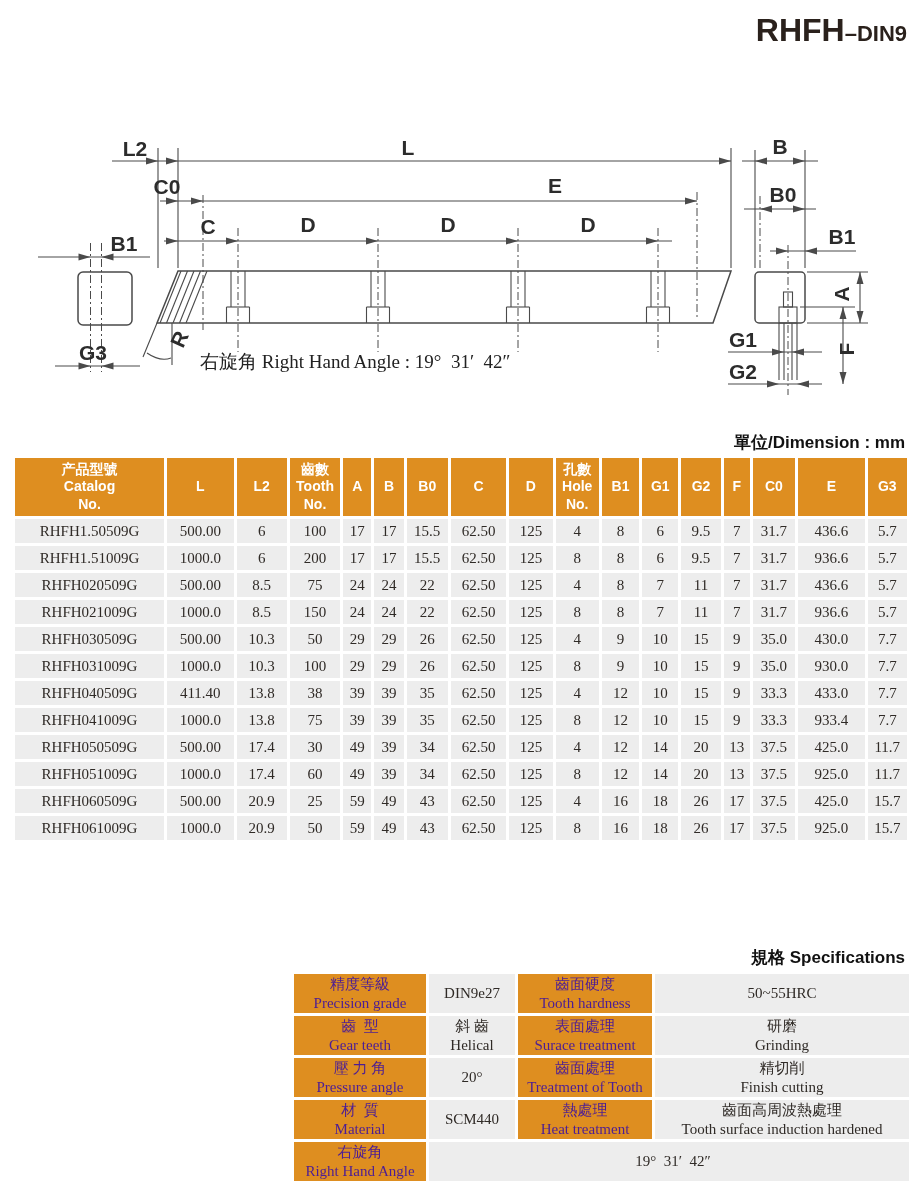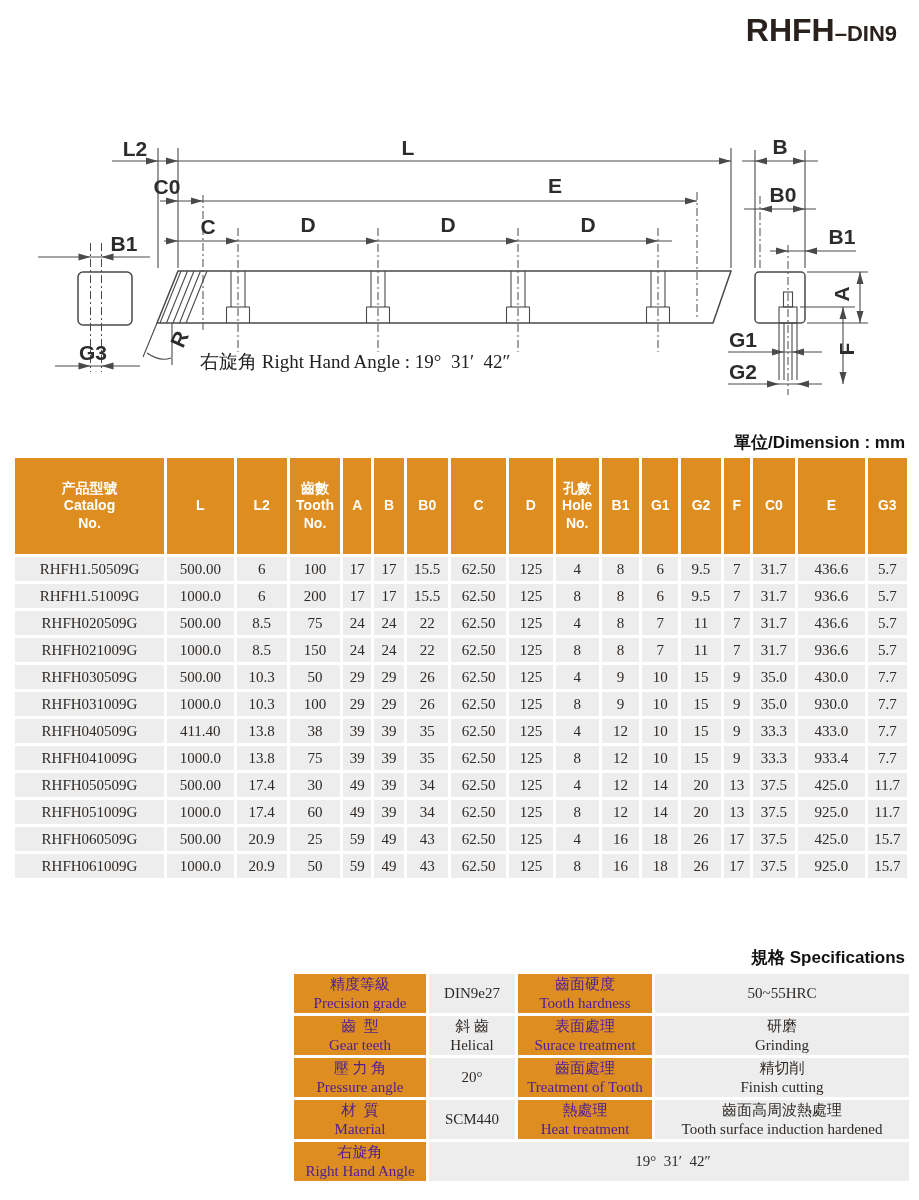--- a/index.html
+++ b/index.html
@@ -1,40 +1,40 @@
 <!DOCTYPE html>
 <html><head>
 <meta charset="utf-8">
 <style>
   html,body{margin:0;padding:0;background:#fff;}
   .page{position:relative;width:919px;height:1200px;background:#fff;overflow:hidden;
         font-family:"Liberation Sans",sans-serif;color:#222;}
 
   
-  .title{position:absolute;top:12px;right:22px;color:#2a211c;white-space:nowrap;}
+  .title{position:absolute;top:12px;right:12px;color:#2a211c;white-space:nowrap;}
   .title .main{font-size:32px;font-weight:800;letter-spacing:0px;}
   .title .suffix{font-size:22px;font-weight:800;letter-spacing:0px;}
 
   
   .drawing{position:absolute;left:0;top:110px;}
   .drawing text{font-family:"Liberation Sans",sans-serif;font-weight:700;font-size:21px;fill:#2c2c2c;}
   .drawing text.note{font-family:"Liberation Serif",serif;font-weight:400;font-size:19px;fill:#222;white-space:pre;}
   .ln{stroke:#4a4a4a;stroke-width:1.1;fill:none;}
   .ln2{stroke:#4a4a4a;stroke-width:1.5;fill:none;}
   .dash{stroke:#4a4a4a;stroke-width:1;fill:none;stroke-dasharray:8 3 2 3;}
   .arr{fill:#4a4a4a;stroke:none;}
 
   
   .unit-label{position:absolute;top:431px;right:14px;font-size:17px;font-weight:700;color:#111;}
 
   
   .dim-table{position:absolute;left:12px;top:455px;border-collapse:separate;border-spacing:3px;
              table-layout:fixed;width:898px;}
   .dim-table th{background:#DE8E20;color:#fff;font-weight:700;font-size:14px;line-height:1.25;
-                white-space:pre-line;vertical-align:middle;height:96px;padding:0;}
+                white-space:pre-line;vertical-align:middle;height:58px;padding:0;}
   .dim-table td{background:#EDEDED;text-align:center;vertical-align:middle;height:24px;padding:0;
                 font-family:"Liberation Serif",serif;font-size:15px;color:#2f2a26;}
 
   
   .spec-heading{position:absolute;top:946px;right:14px;font-size:17px;font-weight:700;color:#111;}
   .spec-table{position:absolute;left:291px;top:971px;border-collapse:separate;border-spacing:3px;
               table-layout:fixed;width:621px;}
   .spec-table td{height:39px;vertical-align:middle;text-align:center;padding:0 4px;
                  font-family:"Liberation Serif",serif;font-size:15px;line-height:1.25;white-space:pre-wrap;}
   .spec-table td.lab{background:#DE8E20;color:#4c1d95;}

